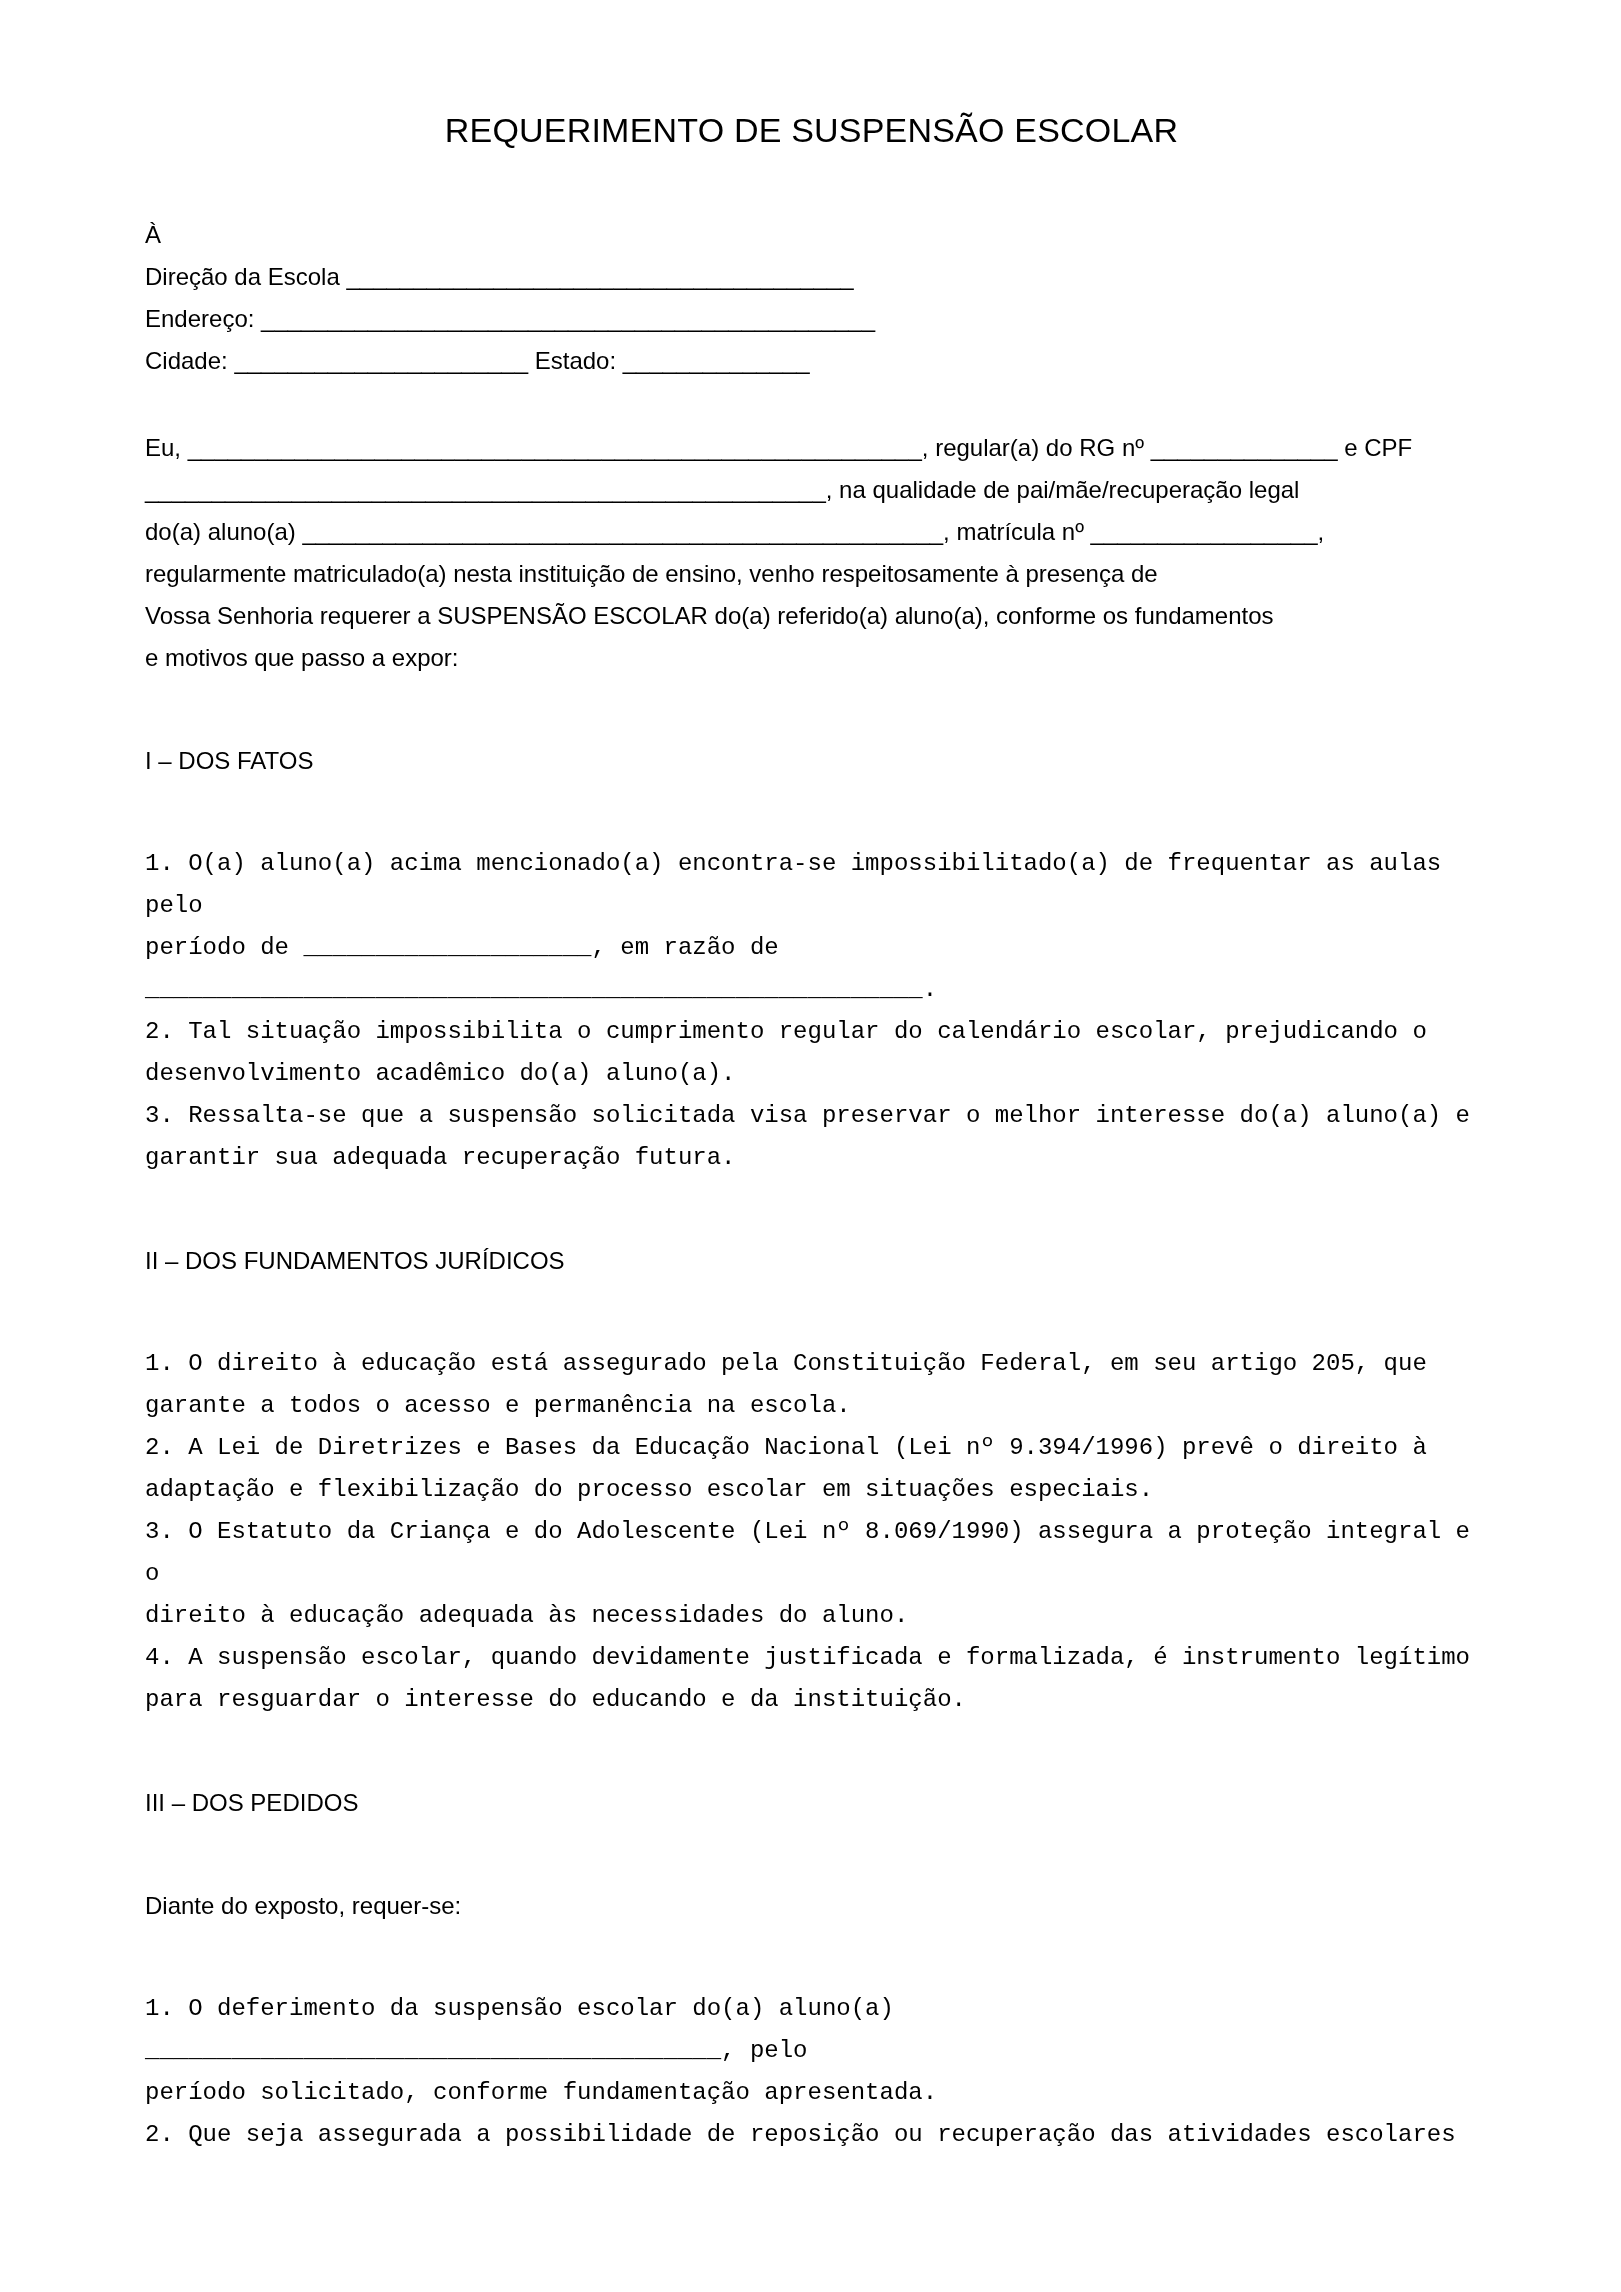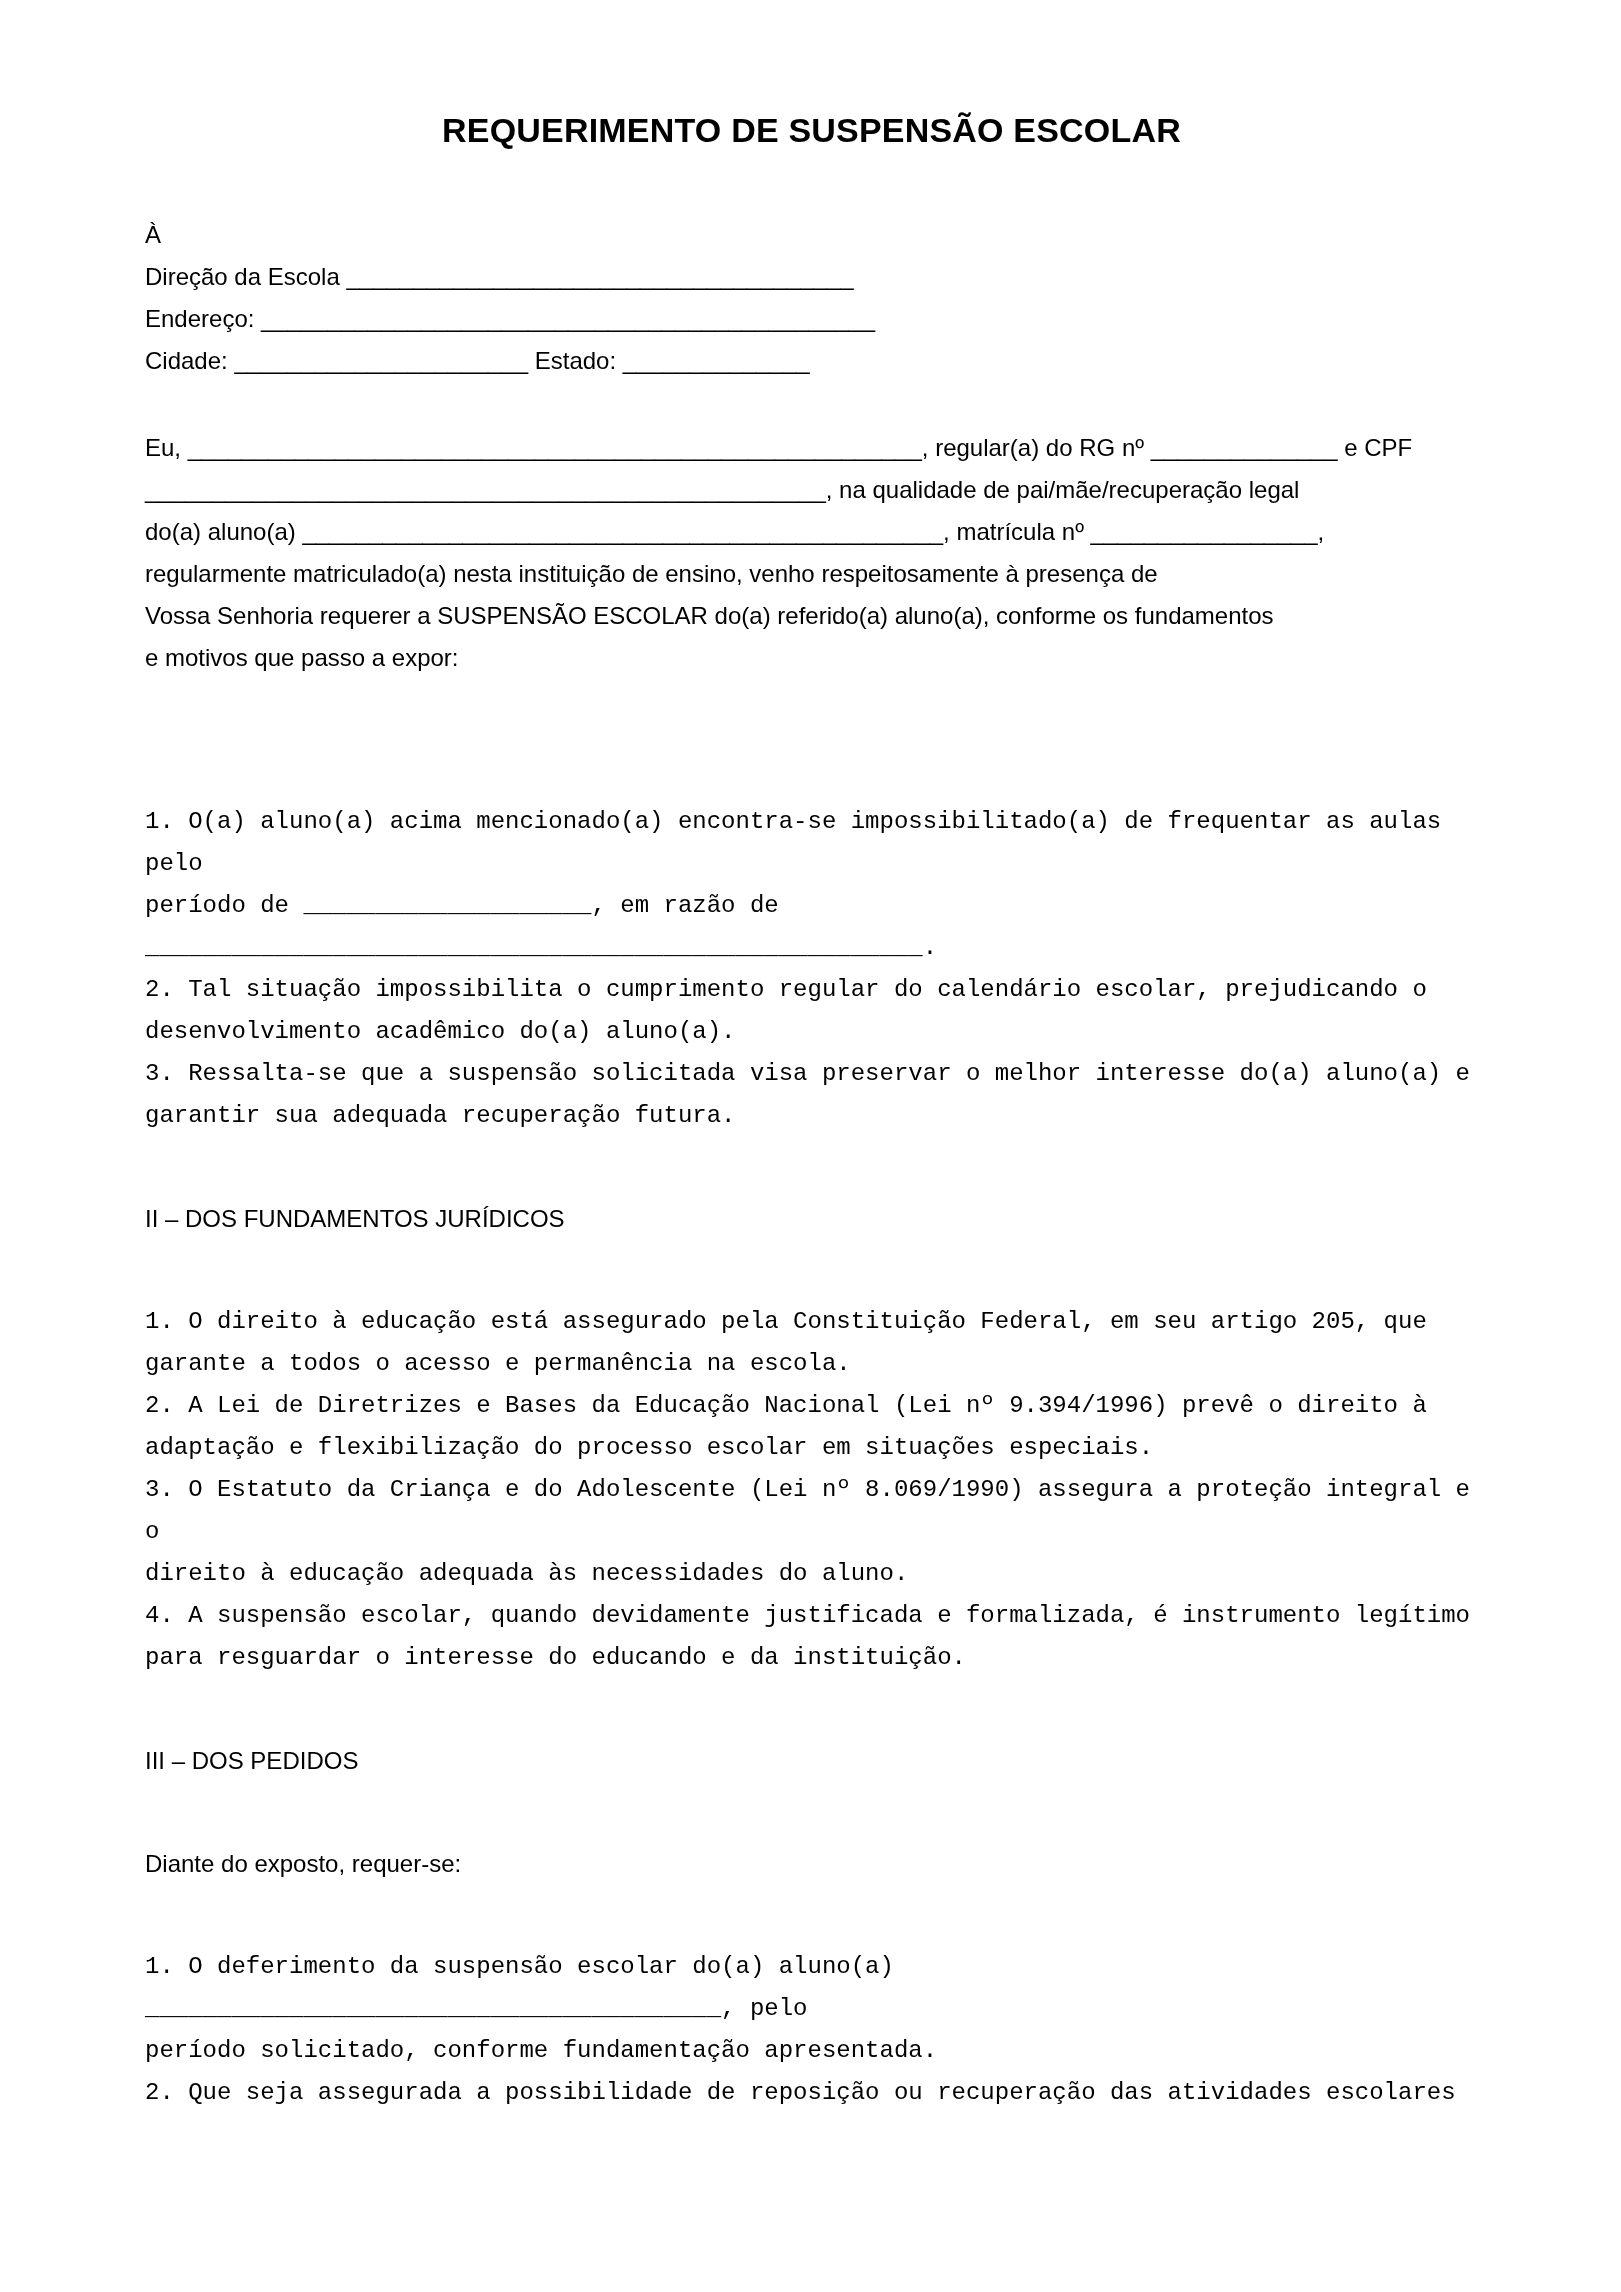--- a/index.html
+++ b/index.html
@@ -24,21 +24,21 @@
   }
   .content {
     position: absolute;
     left: 145px;
     top: 0;
     width: 1333px;
   }
   .doc-title {
     text-align: center;
     font-size: 34px;
-    font-weight: 700;
+    font-weight: 400;
     letter-spacing: 0.2px;
     margin: 0;
     padding-top: 110px;
     line-height: 1.2;
     white-space: nowrap;
   }
   .block {
     font-size: 24px;
     line-height: 42px;
     text-align: left;
@@ -82,20 +82,21 @@
       <div class="line">Eu, _______________________________________________________, regular(a) do RG nº ______________ e CPF</div>
       <div class="line">___________________________________________________, na qualidade de pai/mãe/recuperação legal</div>
       <div class="line">do(a) aluno(a) ________________________________________________, matrícula nº _________________,</div>
       <div class="line">regularmente matriculado(a) nesta instituição de ensino, venho respeitosamente à presença de</div>
       <div class="line">Vossa Senhoria requerer a SUSPENSÃO ESCOLAR do(a) referido(a) aluno(a), conforme os fundamentos</div>
       <div class="line">e motivos que passo a expor:</div>
     </div>
 
     <div class="spacer-lg"></div>
 
+    <div class="section-head">I – DOS FATOS</div>
 
     <div class="spacer-lg"></div>
 
     <div class="block">
       <div class="line para">1. O(a) aluno(a) acima mencionado(a) encontra-se impossibilitado(a) de frequentar as aulas pelo
 período de ____________________, em razão de ______________________________________________________.</div>
       <div class="line para">2. Tal situação impossibilita o cumprimento regular do calendário escolar, prejudicando o
 desenvolvimento acadêmico do(a) aluno(a).</div>
       <div class="line para">3. Ressalta-se que a suspensão solicitada visa preservar o melhor interesse do(a) aluno(a) e
 garantir sua adequada recuperação futura.</div>

